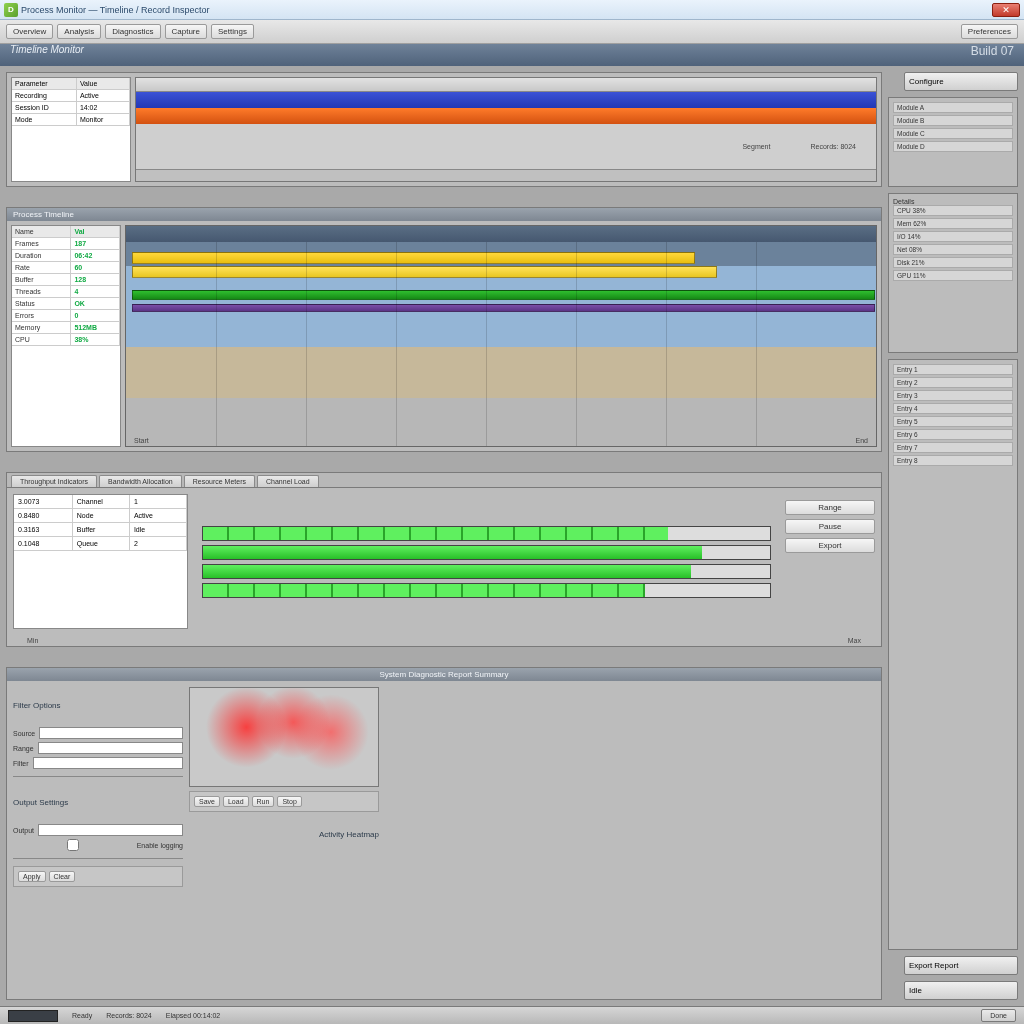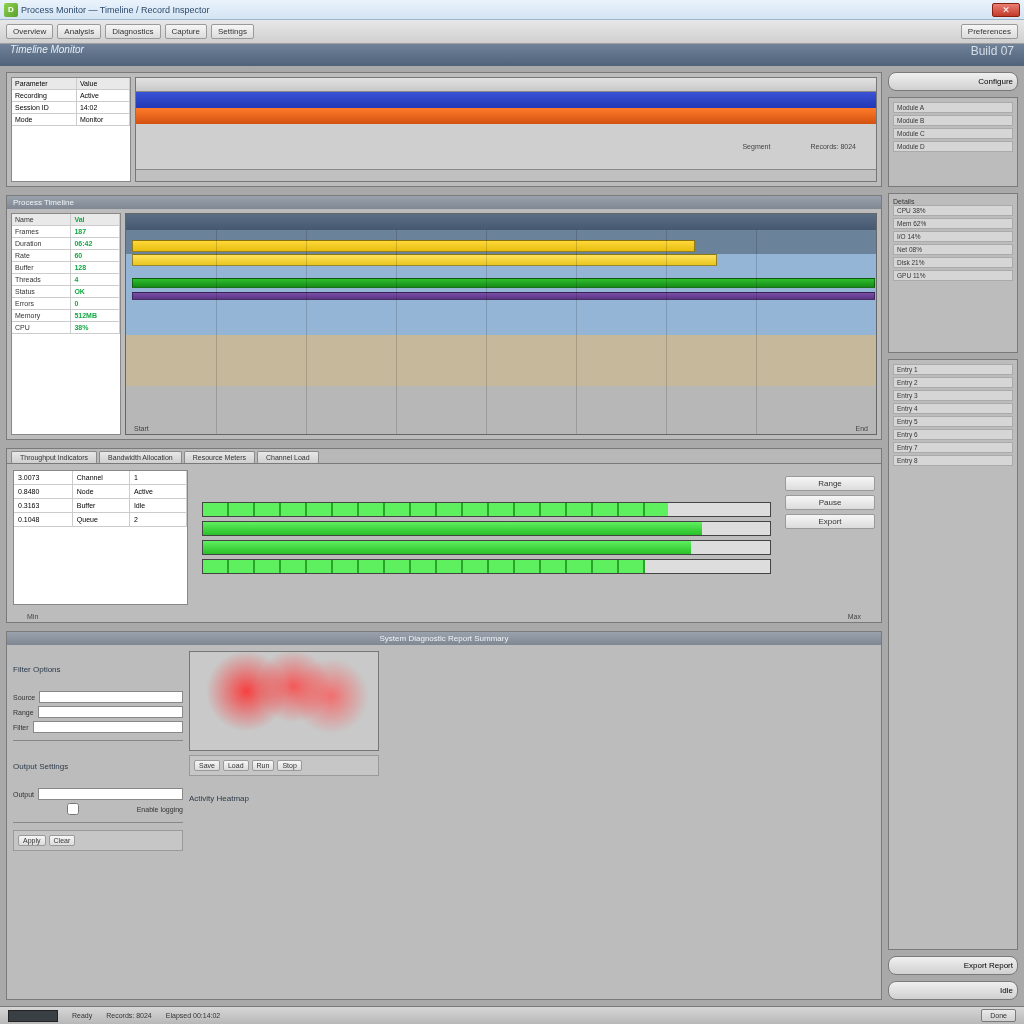--- a/index.html
+++ b/index.html
@@ -17,21 +17,21 @@
 .toolbar { height: 24px; background: linear-gradient(#e8e8e8, #cfcfcf); display: flex; align-items: center; padding: 0 6px; gap: 4px; border-bottom: 1px solid #9f9f9f; }
 .btn { background: linear-gradient(#f6f6f6, #dcdcdc); border: 1px solid #9a9a9a; border-radius: 2px; padding: 2px 6px; font-size: 8px; color: #333; cursor: pointer; }
 
 
 .subheader { height: 22px; background: linear-gradient(#6f8299, #4f627a); color: #e8eef5; display: flex; align-items: flex-start; padding: 0 10px; font-size: 10px; font-style: italic; }
 .subheader .spacer { flex: 1; }
 .subheader .right { font-size: 12px; font-style: normal; opacity: .85; }
 
 
 .workspace { display: flex; height: 940px; background: #a9a9a9; padding: 6px; gap: 6px; }
-.main-col { flex: 1; display: flex; flex-direction: column; gap: 8px; }
+.main-col { flex: 1; display: flex; flex-direction: column; gap: 20px; }
 .right-col { width: 130px; display: flex; flex-direction: column; gap: 6px; }
 
 .panel { background: #bcbcbc; border: 1px solid #7a7a7a; display: flex; flex-direction: column; }
 .panel-head { background: linear-gradient(#9aa3ad, #7e8792); color: #f0f3f7; padding: 2px 6px; font-size: 8px; }
 .panel-body { flex: 1; padding: 4px; display: flex; gap: 4px; overflow: hidden; }
 
 
 .p1 { height: 115px; }
 .p1 .left-table { width: 120px; background: #fff; border: 1px solid #888; font-size: 7px; }
 .p1 .left-table .hdr { background: #e9e9e9; display:flex; }
@@ -95,21 +95,21 @@
 .p4 .small-group .btn { font-size:7px; padding:1px 4px; }
 .p4 .field-row { display:flex; align-items:center; gap:4px; }
 .p4 .field-row input { flex:1; border:1px solid #888; background:#fff; font-size:7px; padding:1px 2px; height:12px; }
 .p4 .section-label { font-size:8px; color:#2b3a4a; margin:14px 0; }
 .p4 .long-input { width:88%; height:12px; border:1px solid #888; background:#fff; margin:4px 0; }
 
 
 .right-col .panel { padding:4px; font-size:7px; color:#333; }
 .right-col .mini-list { display:flex; flex-direction:column; gap:2px; }
 .right-col .mini-item { border:1px solid #aaa; background:#d6d6d6; padding:1px 3px; font-size:6.5px; display:flex; justify-content:space-between; }
-.right-col .big-btn { background:linear-gradient(#f0f0f0,#d0d0d0); border:1px solid #7a7a7a; padding:4px; text-align:right; font-size:8px; border-radius:8px; }
+.right-col .big-btn { background:linear-gradient(#f0f0f0,#d0d0d0); border:1px solid #7a7a7a; padding:4px; text-align:left; font-size:8px; border-radius:2px;margin-left:16px; }
 
 
 .statusbar { height:18px; background:linear-gradient(#d6d6d6,#b8b8b8); border-top:1px solid #7a7a7a; display:flex; align-items:center; padding:0 8px; gap:14px; font-size:7px; color:#333; }
 .statusbar .dark-seg { width:50px; height:12px; background:#3a3f46; border:1px solid #222; }
 .statusbar .spacer { flex:1; }
 .statusbar .end-btn { background:linear-gradient(#eaeaea,#cfcfcf); border:1px solid #7a7a7a; padding:2px 8px; border-radius:2px; }
 
 .divider { height:1px; background:#888; margin:4px 0; }
 </style>
 </head>
@@ -328,21 +328,21 @@
           </div>
         </div>
         <div class="heat-col">
           <div class="heat"></div>
           <div class="small-group">
             <button class="btn">Save</button>
             <button class="btn">Load</button>
             <button class="btn">Run</button>
             <button class="btn">Stop</button>
           </div>
-          <div class="section-label" style="text-align:left">Activity Heatmap</div>
+          <div class="section-label" style="text-align:right">Activity Heatmap</div>
         </div>
       </div>
     </div>
 
   </div>
 
   <div class="right-col">
     <div class="big-btn">Configure</div>
 
     <div class="panel" style="height:90px">

